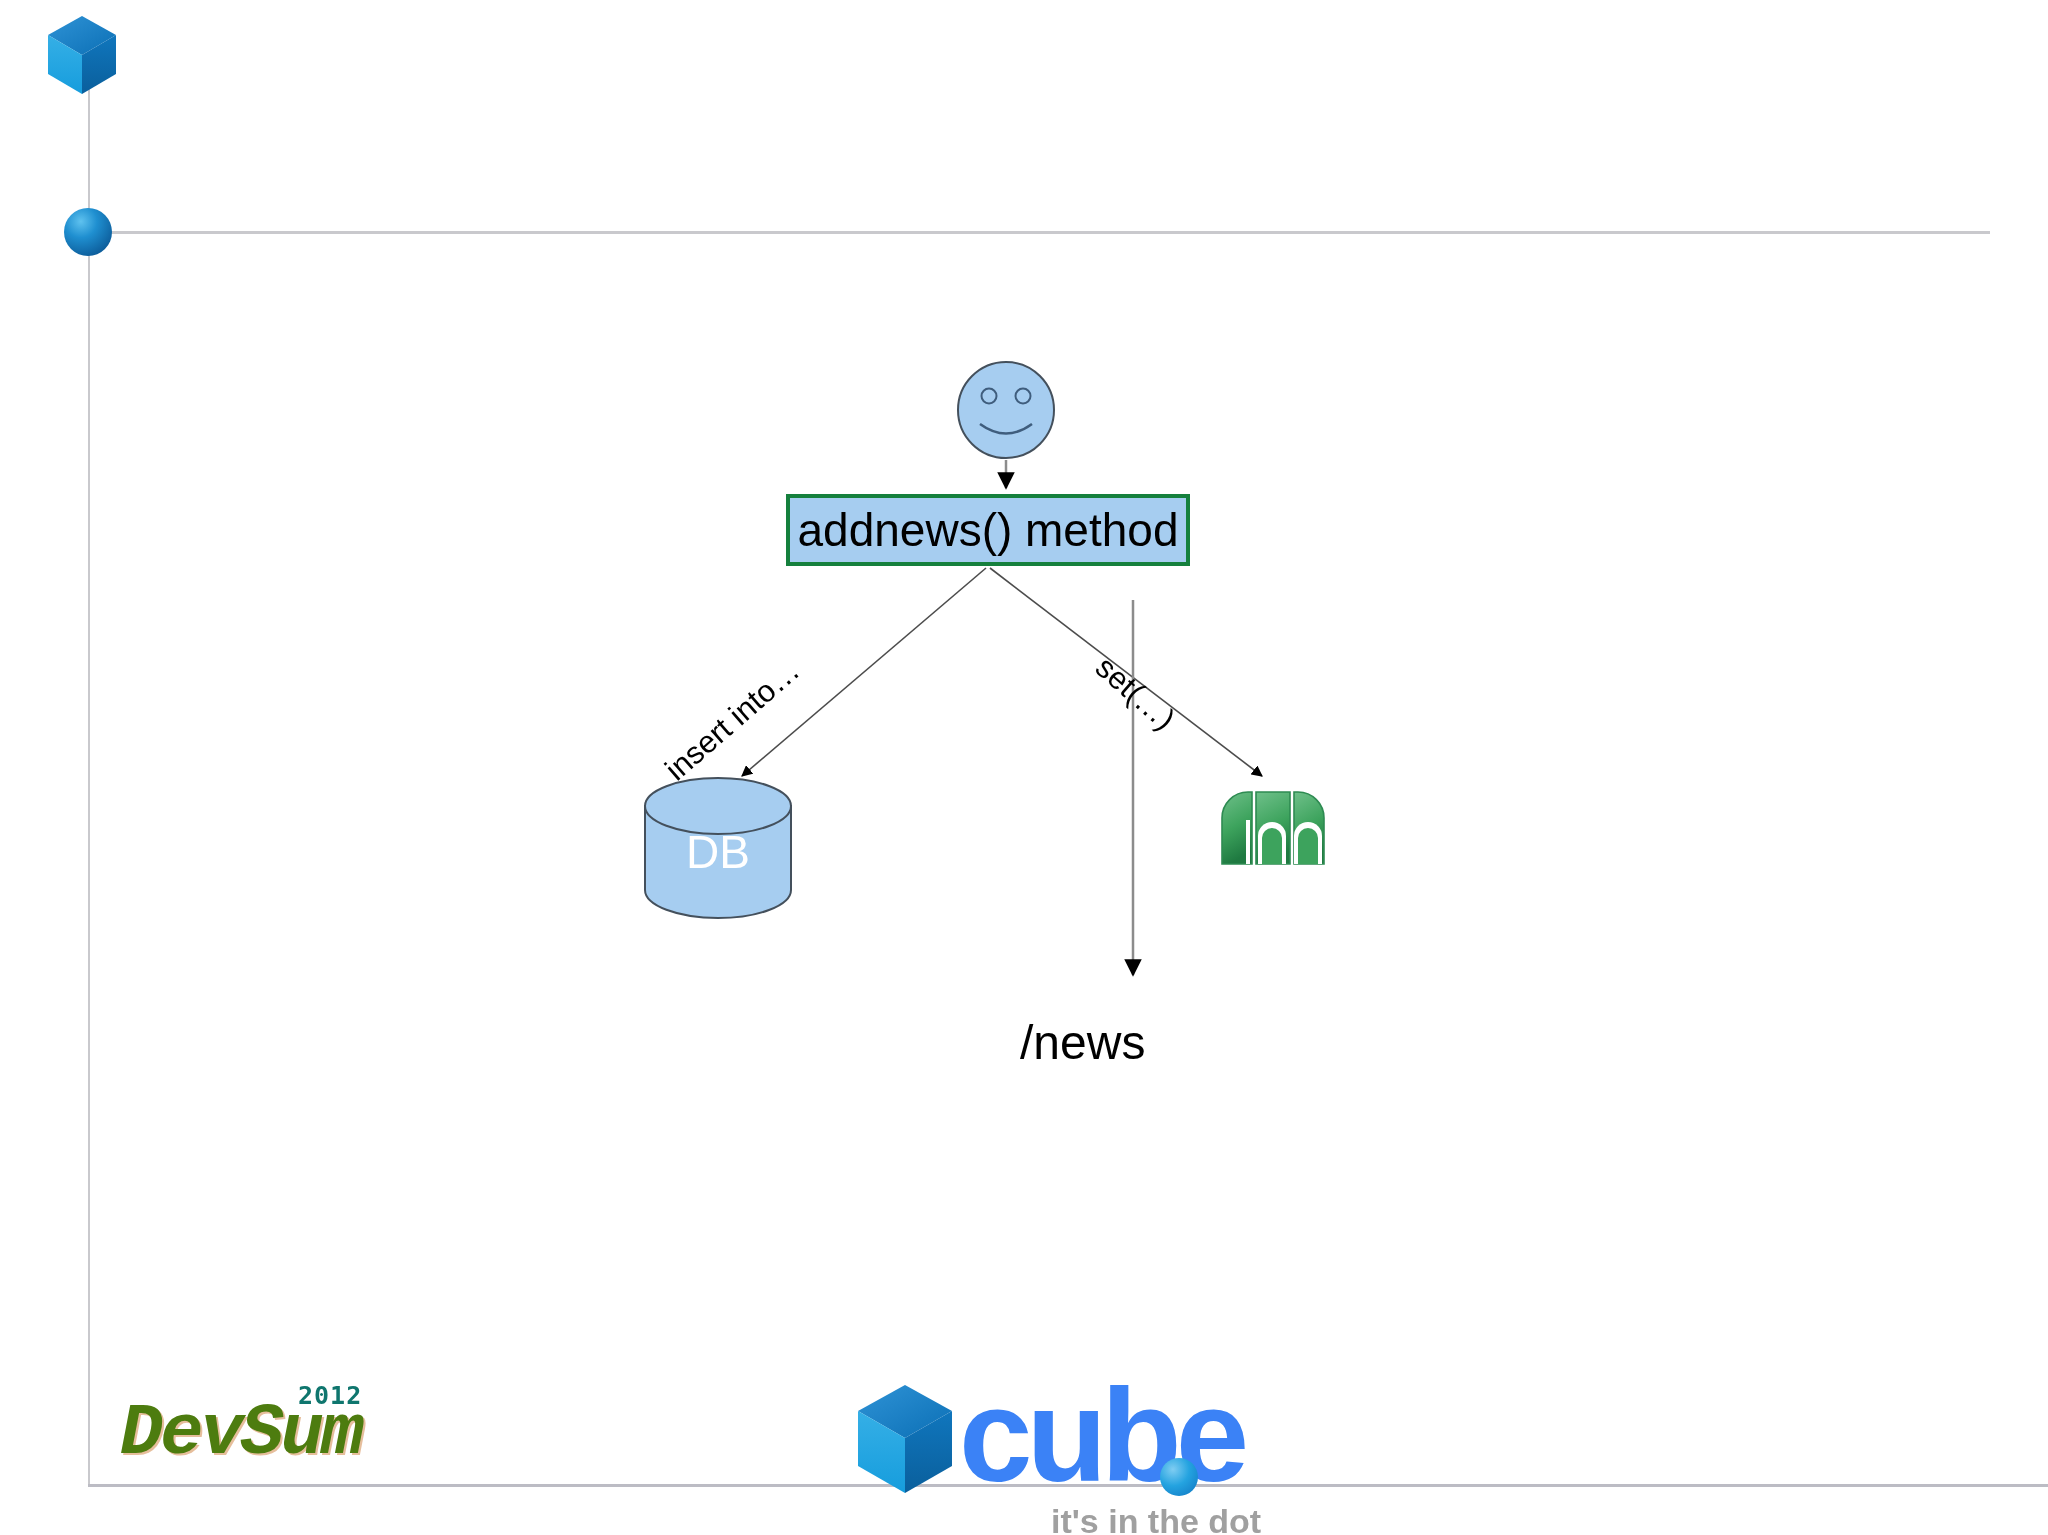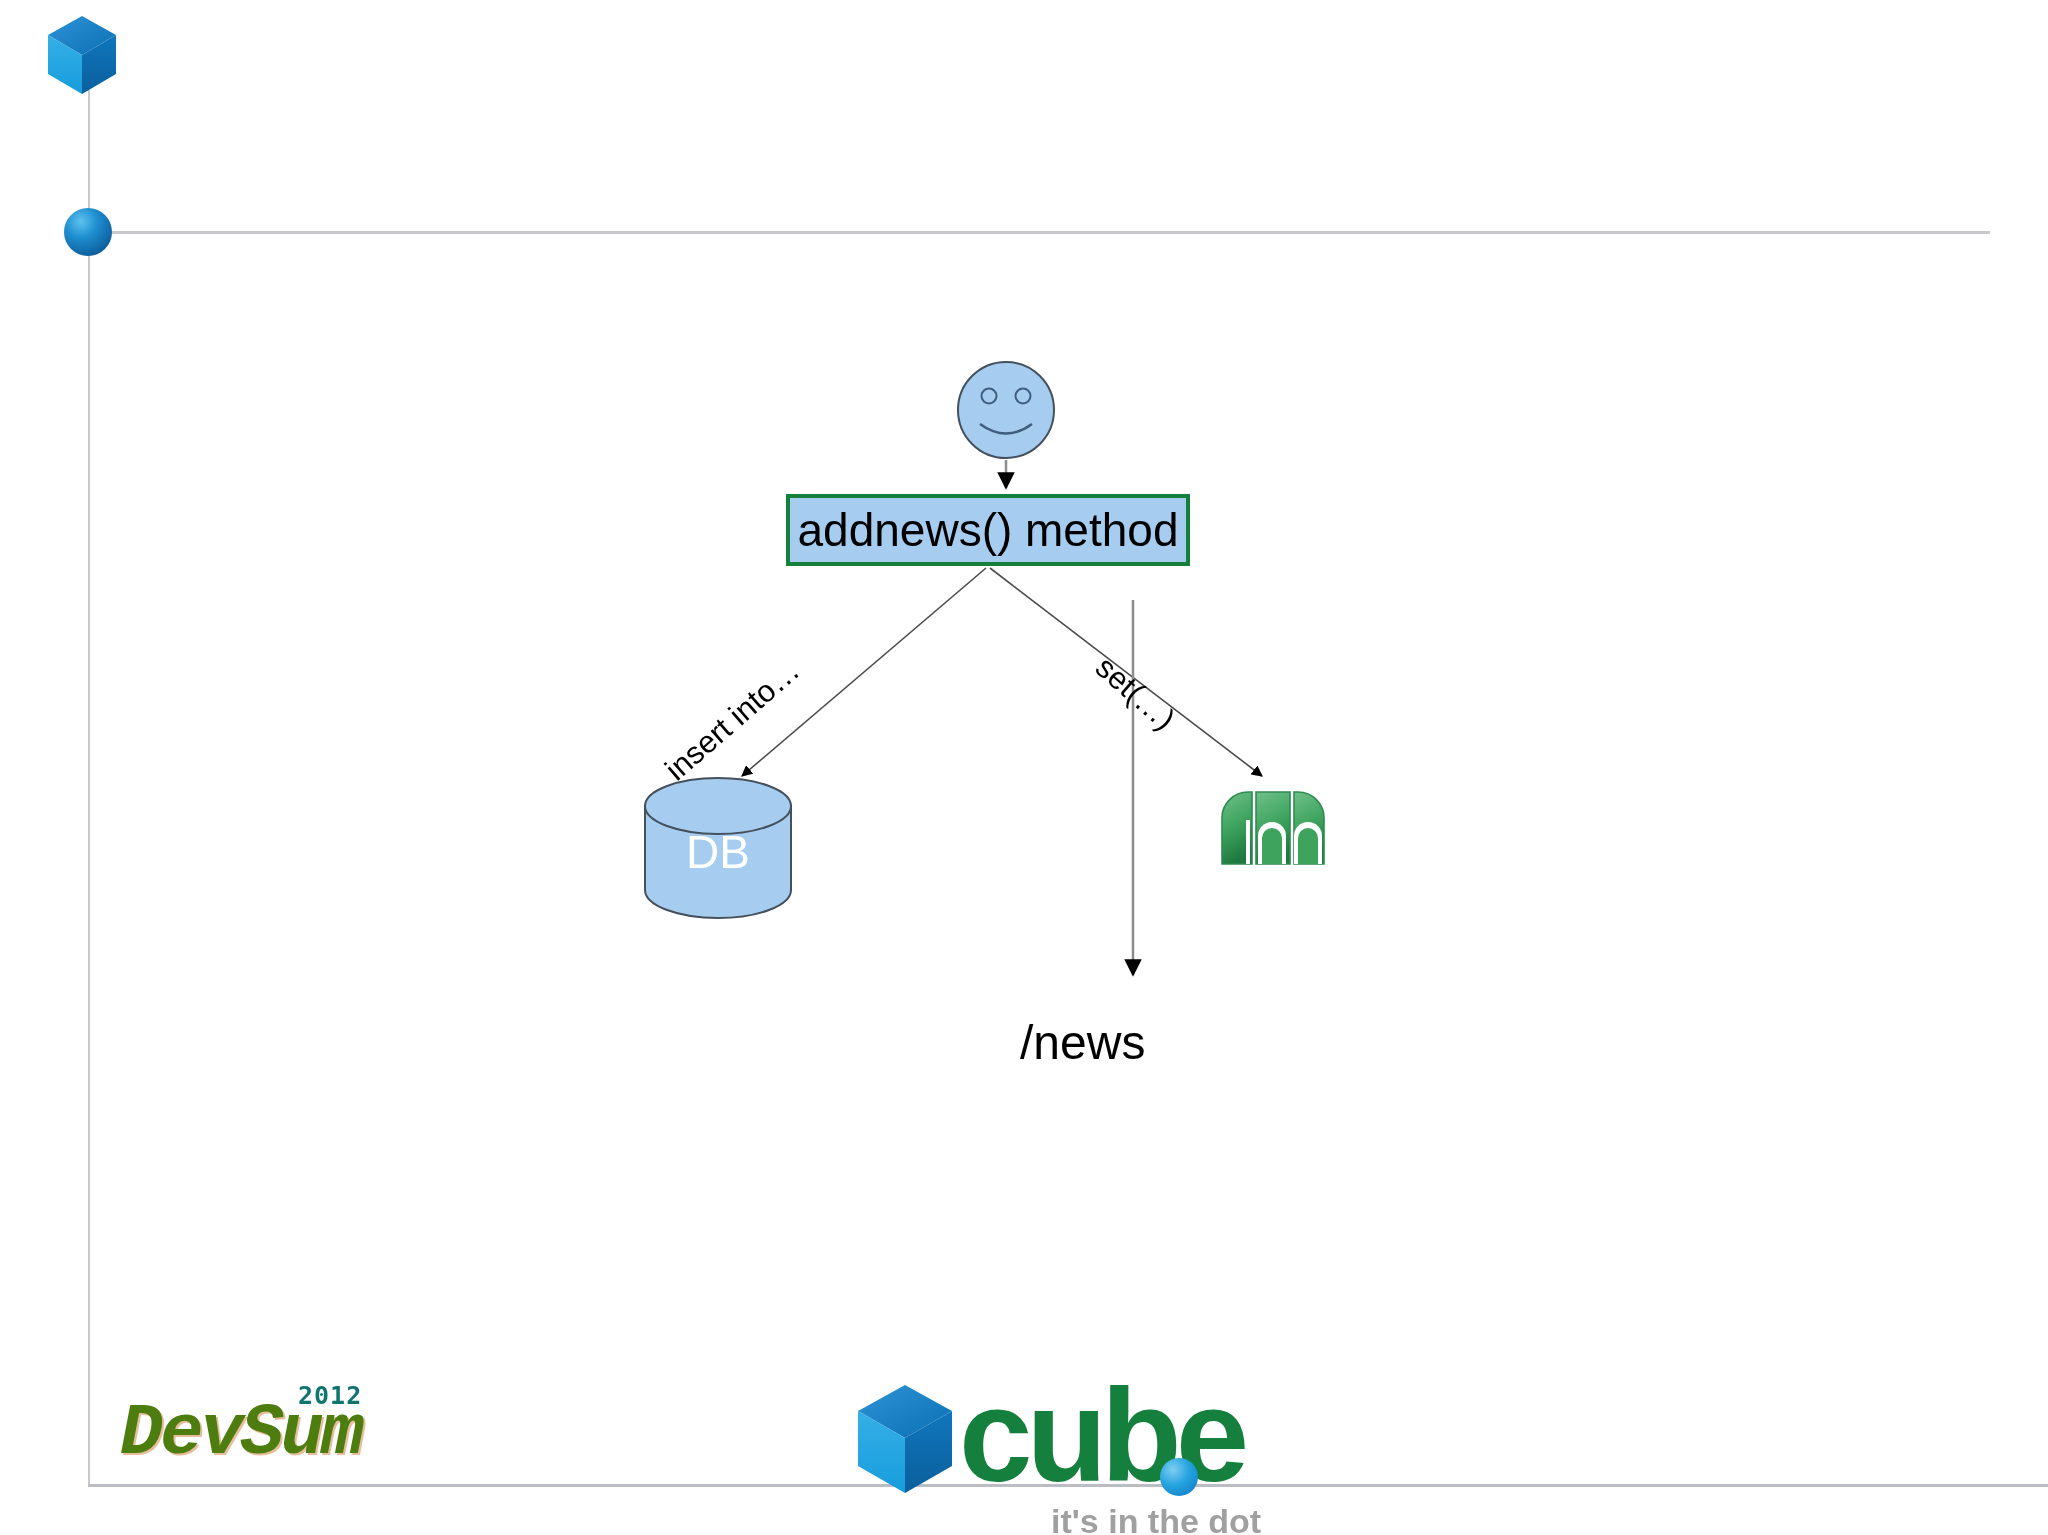--- a/index.html
+++ b/index.html
@@ -183,21 +183,21 @@
     top: 13px;
     width: 100px;
     height: 112px;
   }
   .cube-word {
     position: absolute;
     left: 104px;
     top: -10px;
     font-size: 132px;
     font-weight: bold;
-    color: #15803d;
+    color: #3b82f6;
     letter-spacing: -6px;
     white-space: nowrap;
   }
   .cube-dot {
     position: absolute;
     left: 305px;
     top: 88px;
     width: 38px;
     height: 38px;
     border-radius: 50%;

